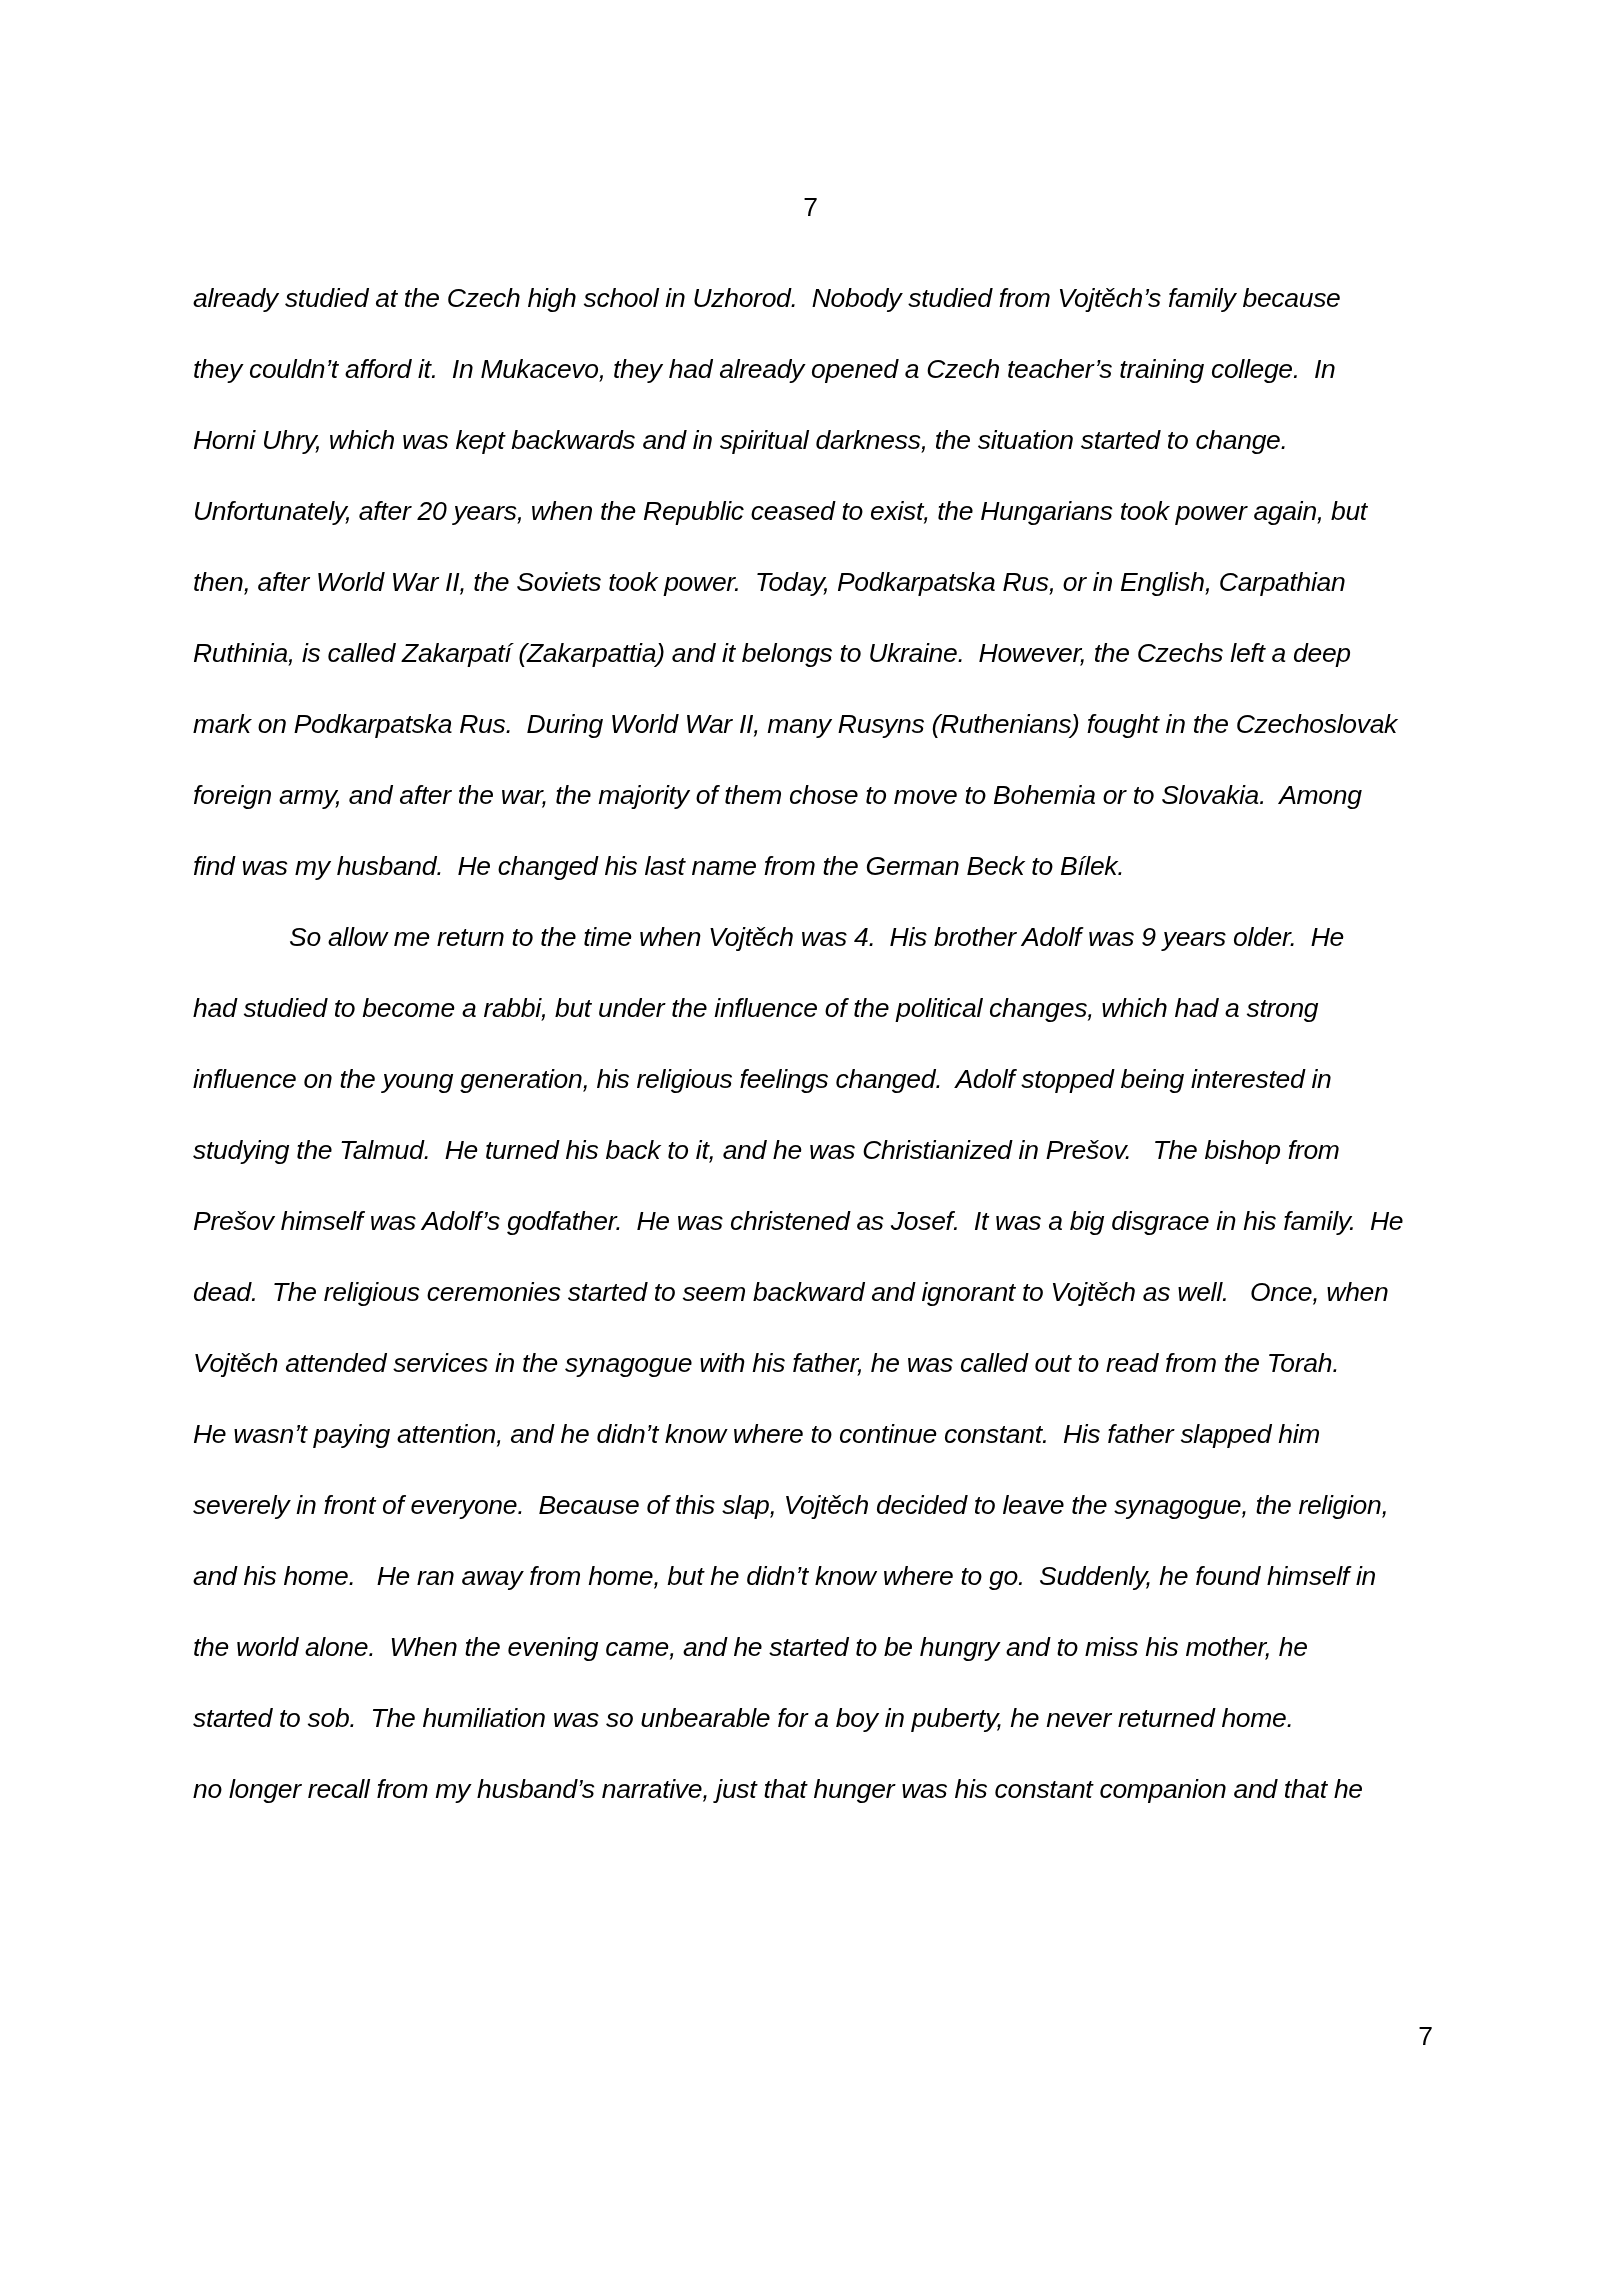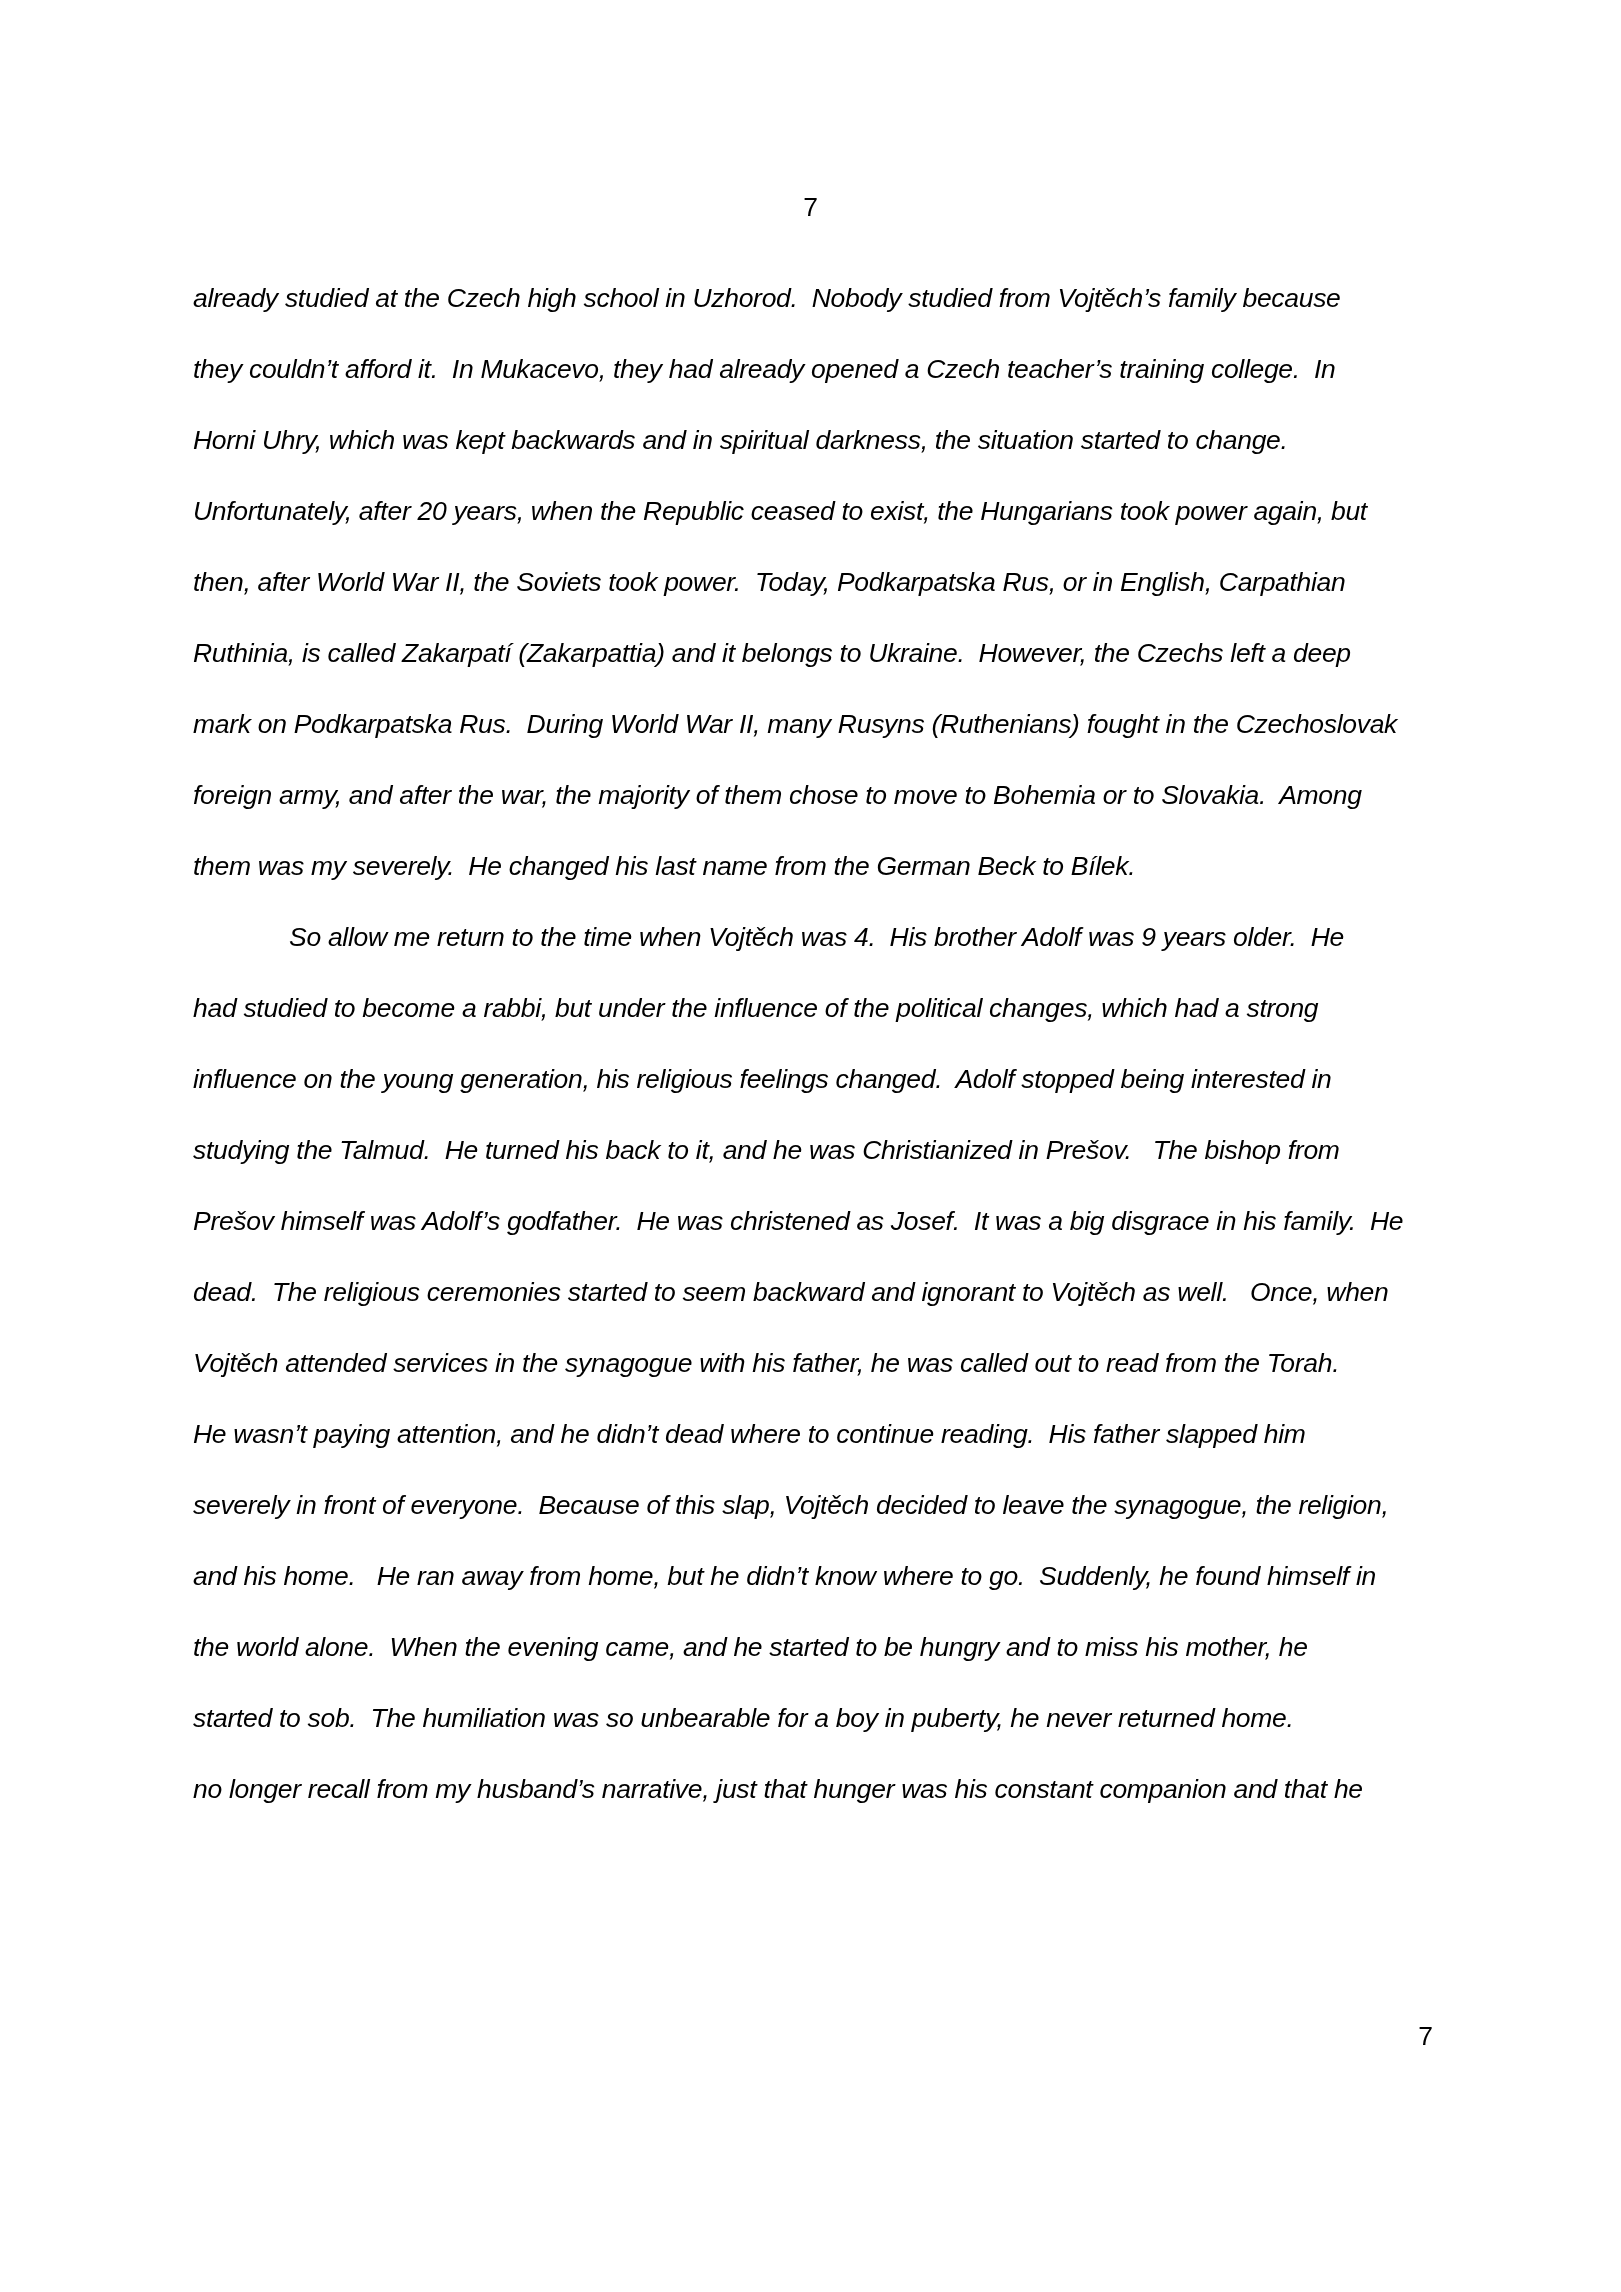--- a/index.html
+++ b/index.html
@@ -61,29 +61,29 @@
 
   <div class="text-block">
     <div class="text-line">already studied at the Czech high school in Uzhorod.  Nobody studied from Vojtěch’s family because</div>
     <div class="text-line">they couldn’t afford it.  In Mukacevo, they had already opened a Czech teacher’s training college.  In</div>
     <div class="text-line">Horni Uhry, which was kept backwards and in spiritual darkness, the situation started to change.</div>
     <div class="text-line">Unfortunately, after 20 years, when the Republic ceased to exist, the Hungarians took power again, but</div>
     <div class="text-line">then, after World War II, the Soviets took power.  Today, Podkarpatska Rus, or in English, Carpathian</div>
     <div class="text-line">Ruthinia, is called Zakarpatí (Zakarpattia) and it belongs to Ukraine.  However, the Czechs left a deep</div>
     <div class="text-line">mark on Podkarpatska Rus.  During World War II, many Rusyns (Ruthenians) fought in the Czechoslovak</div>
     <div class="text-line">foreign army, and after the war, the majority of them chose to move to Bohemia or to Slovakia.  Among</div>
-    <div class="text-line">them was my severely.  He changed his last name from the German Beck to Bílek.</div>
+    <div class="text-line">find was my husband.  He changed his last name from the German Beck to Bílek.</div>
     <div class="text-line indent">So allow me return to the time when Vojtěch was 4.  His brother Adolf was 9 years older.  He</div>
     <div class="text-line">had studied to become a rabbi, but under the influence of the political changes, which had a strong</div>
     <div class="text-line">influence on the young generation, his religious feelings changed.  Adolf stopped being interested in</div>
     <div class="text-line">studying the Talmud.  He turned his back to it, and he was Christianized in Prešov.   The bishop from</div>
     <div class="text-line">Prešov himself was Adolf’s godfather.  He was christened as Josef.  It was a big disgrace in his family.  He</div>
     <div class="text-line">dead.  The religious ceremonies started to seem backward and ignorant to Vojtěch as well.   Once, when</div>
     <div class="text-line">Vojtěch attended services in the synagogue with his father, he was called out to read from the Torah.</div>
-    <div class="text-line">He wasn’t paying attention, and he didn’t dead where to continue reading.  His father slapped him</div>
+    <div class="text-line">He wasn’t paying attention, and he didn’t know where to continue constant.  His father slapped him</div>
     <div class="text-line">severely in front of everyone.  Because of this slap, Vojtěch decided to leave the synagogue, the religion,</div>
     <div class="text-line">and his home.   He ran away from home, but he didn’t know where to go.  Suddenly, he found himself in</div>
     <div class="text-line">the world alone.  When the evening came, and he started to be hungry and to miss his mother, he</div>
     <div class="text-line">started to sob.  The humiliation was so unbearable for a boy in puberty, he never returned home.</div>
     <div class="text-line">no longer recall from my husband’s narrative, just that hunger was his constant companion and that he</div>
   </div>
 
   <div class="page-number-bottom">7</div>
 
 </div>

